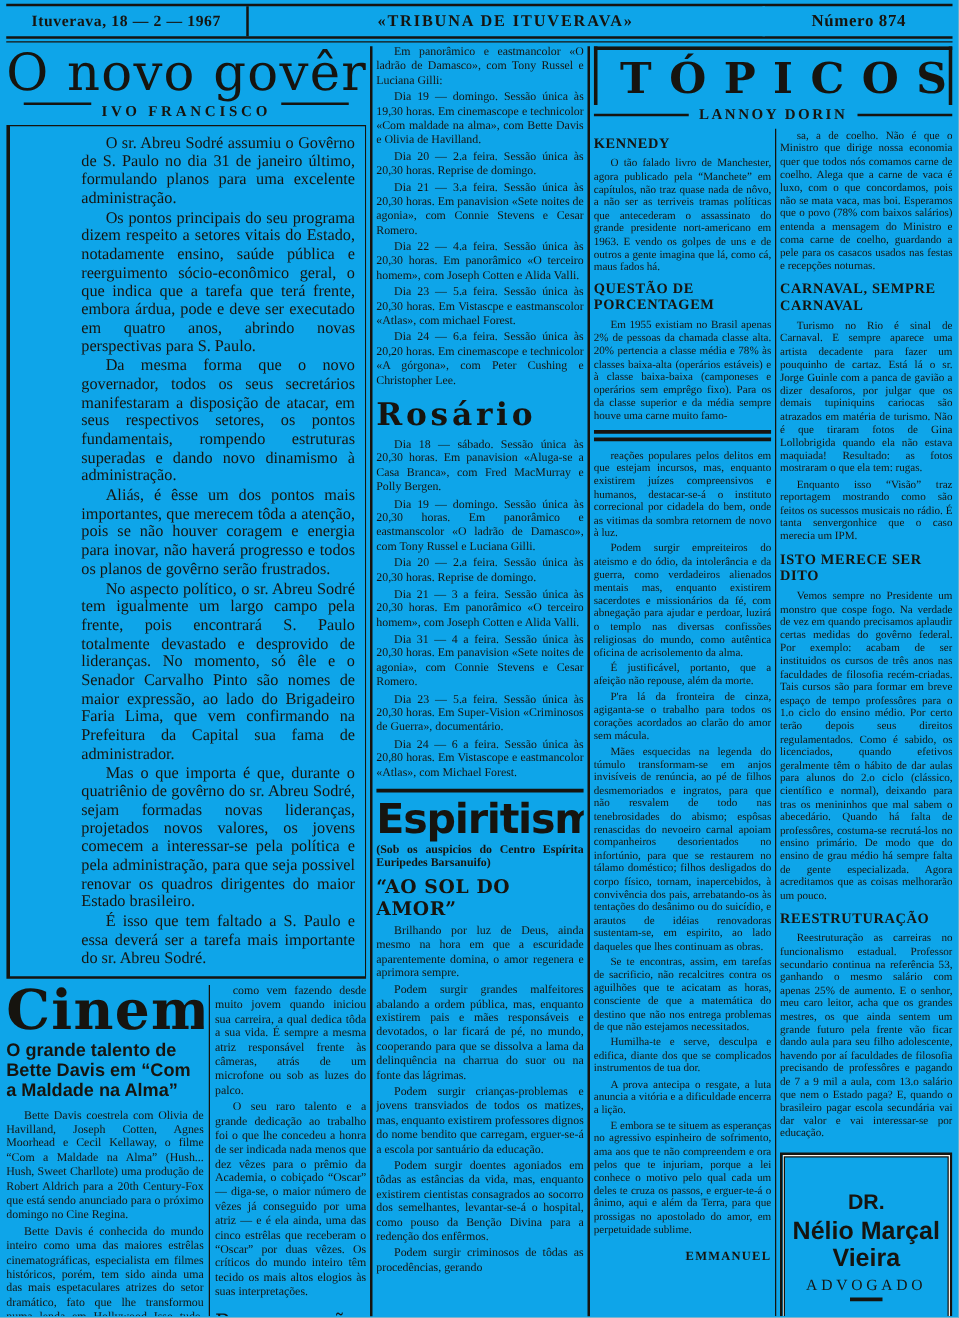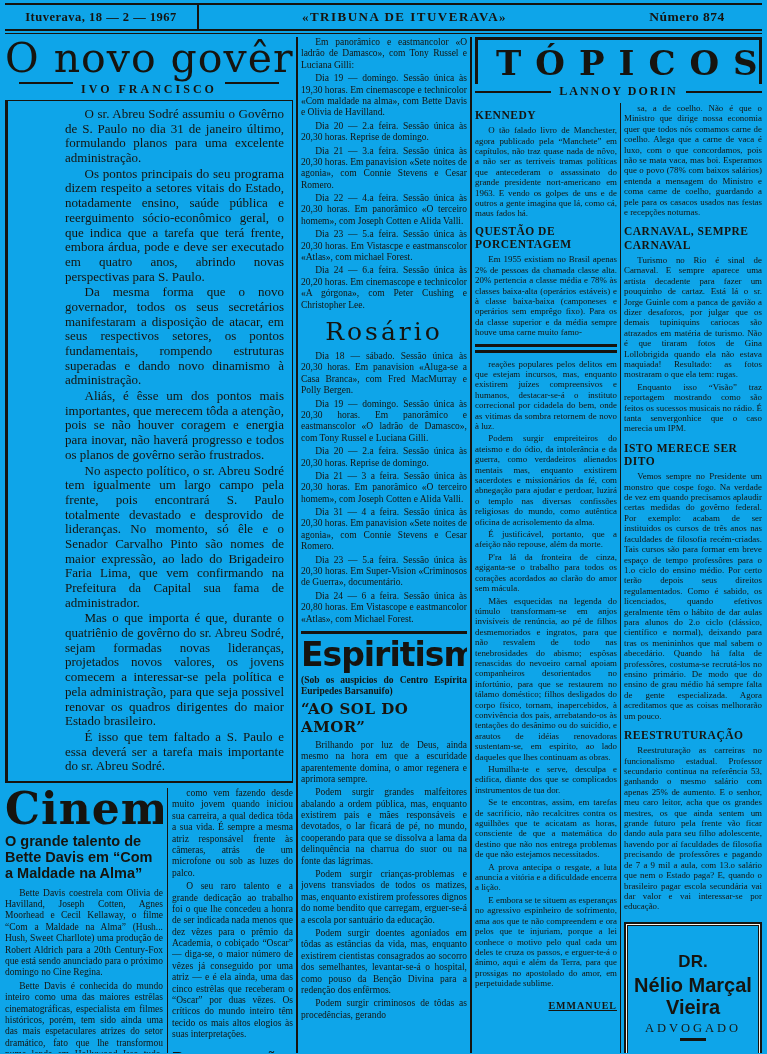--- a/index.html
+++ b/index.html
@@ -47,21 +47,21 @@
   .small-text p{font-size:9.5px;line-height:1.2;margin-bottom:2px;}
   .prog-head{font-family:"DejaVu Serif", serif;font-weight:400;font-size:17px;line-height:1.15;margin:8px 0 2px 0;text-align:left;}
   .regina-head{
     font-family:"DejaVu Serif", serif;font-weight:900;font-size:23px;text-align:center;
     letter-spacing:2px;margin:4px 0 2px 0;
   }
   
   .col2{width:166px;font-size:9.5px;line-height:1.2;}
   .col2 p{margin-bottom:2px;}
   .rosario-head{
-    font-family:"DejaVu Serif", serif;font-weight:400;font-size:25px;text-align:center;
+    font-family:"DejaVu Serif", serif;font-weight:700;font-size:25px;text-align:left;
     letter-spacing:3px;margin:6px 0 4px 0;
   }
   .hr-thick{height:3px;background:#16140f;margin:6px 0 4px 0;}
   .esp-title{
     font-family:"DejaVu Sans", sans-serif;font-weight:bold;font-size:33px;margin:2px 0 4px 0;
     letter-spacing:-1px;text-align:center;line-height:1;
   }
   .esp-ausp{font-weight:bold;font-size:9.5px;line-height:1.2;text-indent:0;margin-bottom:4px;}
   .esp-sub{font-family:"DejaVu Serif", serif;font-weight:600;font-size:15px;margin:2px 0 4px 0;text-align:left;letter-spacing:.5px;}
   
@@ -76,21 +76,21 @@
   .top-byline{display:flex;align-items:center;gap:8px;margin:0 0 4px 0;}
   .top-byline .line{flex:1;height:2px;background:#16140f;}
   .top-byline .nm{font-size:12px;font-weight:bold;letter-spacing:2px;}
   .top-cols{display:flex;flex:1;min-height:0;}
   .tcol{font-size:8.9px;line-height:1.17;}
   .tcol p{margin-bottom:2px;}
   .tcol3{width:142px;overflow:hidden;}
   .tcol4{flex:1;overflow:hidden;display:flex;flex-direction:column;}
   .sec-head{font-size:11.5px;font-weight:bold;letter-spacing:.5px;margin:6px 0 3px 0;text-align:left;line-height:1.15;}
   .dbl-rule{border-top:3px solid #16140f;border-bottom:3px solid #16140f;height:3px;margin:6px 0;}
-  .signature{text-align:right;font-weight:bold;font-size:10px;letter-spacing:1px;margin-top:11px;text-decoration:underline;}
+  .signature{text-align:right;font-weight:bold;font-size:10px;letter-spacing:1px;margin-top:11px;}
   
   .ad-box{
     border:2px solid #16140f;box-shadow:inset 0 0 0 1px #f6f3ec, inset 0 0 0 2px #16140f;
     margin-top:8px;padding:14px 8px 10px 8px;text-align:center;flex:1;
   }
   .ad-dr{font-family:"Liberation Sans", sans-serif;font-weight:bold;font-size:17px;margin-top:14px;}
   .ad-name{font-family:"Liberation Sans", sans-serif;font-weight:bold;font-size:20px;line-height:1.1;margin-top:2px;}
   .ad-role{font-size:12.5px;letter-spacing:3px;margin-top:3px;}
   .ad-role-ul{width:26px;height:3px;background:#16140f;margin:3px auto 16px auto;}
 </style>
@@ -188,22 +188,22 @@
           <h4 class="sec-head">KENNEDY</h4>
           <p>O tão falado livro de Manchester, agora publicado pela “Manchete” em capítulos, não traz quase nada de nôvo, a não ser as terriveis tramas políticas que antecederam o assassinato do grande presidente nort-americano em 1963. E vendo os golpes de uns e de outros a gente imagina que lá, como cá, maus fados há.</p>
           <h4 class="sec-head">QUESTÃO DE PORCENTAGEM</h4>
           <p>Em 1955 existiam no Brasil apenas 2% de pessoas da chamada classe alta. 20% pertencia a classe média e 78% às classes baixa-alta (operários estáveis) e à classe baixa-baixa (camponeses e operários sem emprêgo fixo). Para os da classe superior e da média sempre houve uma carne muito famo-</p>
           <div class="dbl-rule"></div>
           <p>reações populares pelos delitos em que estejam incursos, mas, enquanto existirem juízes compreensivos e humanos, destacar-se-á o instituto correcional por cidadela do bem, onde as vitimas da sombra retornem de novo à luz.</p>
           <p>Podem surgir empreiteiros do ateismo e do ódio, da intolerância e da guerra, como verdadeiros alienados mentais mas, enquanto existirem sacerdotes e missionários da fé, com abnegação para ajudar e perdoar, luzirá o templo nas diversas confissões religiosas do mundo, como autêntica oficina de acrisolemento da alma.</p>
           <p>É justificável, portanto, que a afeição não repouse, além da morte.</p>
           <p>P'ra lá da fronteira de cinza, agiganta-se o trabalho para todos os corações acordados ao clarão do amor sem mácula.</p>
           <p>Mães esquecidas na legenda do túmulo transformam-se em anjos invisíveis de renúncia, ao pé de filhos desmemoriados e ingratos, para que não resvalem de todo nas tenebrosidades do abismo; espôsas renascidas do nevoeiro carnal apoiam companheiros desorientados no infortúnio, para que se restaurem no tálamo doméstico; filhos desligados do corpo físico, tornam, inapercebidos, à convivência dos pais, arrebatando-os às tentações do desânimo ou do suicídio, e arautos de idéias renovadoras sustentam-se, em espirito, ao lado daqueles que lhes continuam as obras.</p>
+          <p>Se te encontras, assim, em tarefas de sacrificio, não recalcitres contra os aguilhões que te acicatam as horas, consciente de que a matemática do destino que não nos entrega problemas de que não estejamos necessitados.</p>
           <p>Humilha-te e serve, desculpa e edifica, diante dos que se complicados instrumentos de tua dor.</p>
-          <p>Se te encontras, assim, em tarefas de sacrificio, não recalcitres contra os aguilhões que te acicatam as horas, consciente de que a matemática do destino que não nos entrega problemas de que não estejamos necessitados.</p>
           <p>A prova antecipa o resgate, a luta anuncia a vitória e a dificuldade encerra a lição.</p>
           <p>E embora se te situem as esperanças no agressivo espinheiro de sofrimento, ama aos que te não compreendem e ora pelos que te injuriam, porque a lei conhece o motivo pelo qual cada um deles te cruza os passos, e erguer-te-á o ânimo, aqui e além da Terra, para que prossigas no apostolado do amor, em perpetuidade sublime.</p>
           <div class="signature">EMMANUEL</div>
         </div>
         <div class="vr thin"></div>
         <div class="tcol tcol4">
           <p>sa, a de coelho. Não é que o Ministro que dirige nossa economia quer que todos nós comamos carne de coelho. Alega que a carne de vaca é luxo, com o que concordamos, pois não se mata vaca, mas boi. Esperamos que o povo (78% com baixos salários) entenda a mensagem do Ministro e coma carne de coelho, guardando a pele para os casacos usados nas festas e recepções noturnas.</p>
           <h4 class="sec-head">CARNAVAL, SEMPRE CARNAVAL</h4>
           <p>Turismo no Rio é sinal de Carnaval. E sempre aparece uma artista decadente para fazer um pouquinho de cartaz. Está lá o sr. Jorge Guinle com a panca de gavião a dizer desaforos, por julgar que os demais tupiniquins cariocas são atrazados em matéria de turismo. Não é que tiraram fotos de Gina Lollobrigida quando ela não estava maquiada! Resultado: as fotos mostraram o que ela tem: rugas.</p>
           <p>Enquanto isso “Visão” traz reportagem mostrando como são feitos os sucessos musicais no rádio. É tanta senvergonhice que o caso merecia um IPM.</p>

